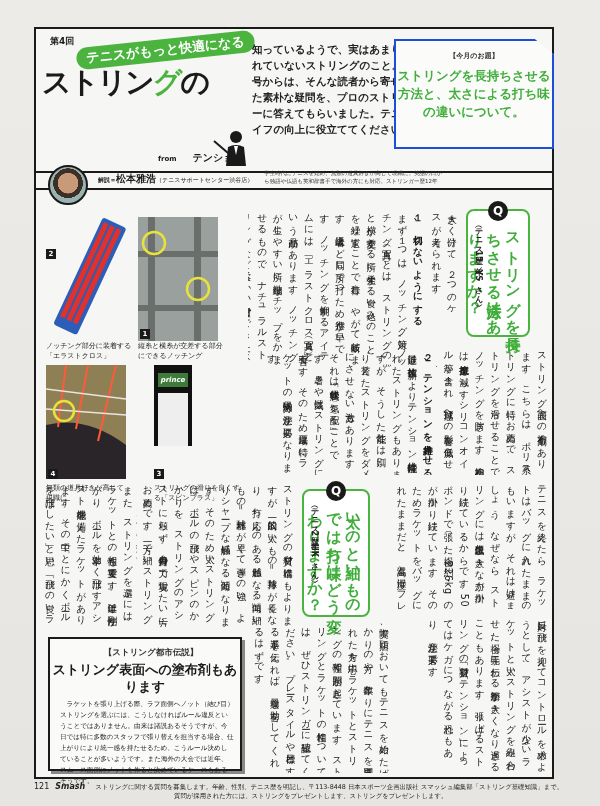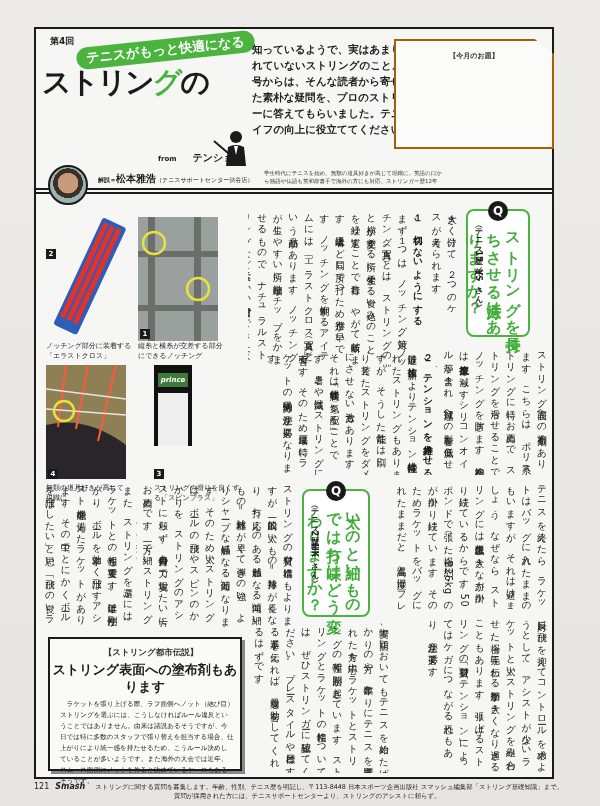--- a/index.html
+++ b/index.html
@@ -11,41 +11,41 @@
     position: relative;
   }
   .page {
     position: absolute; left: 0; top: 0; width: 600px; height: 806px;
     background: linear-gradient(180deg, #ecebe7 0%, #e6e5e1 100%);
   }
   .frame {
     position: absolute; left: 34px; top: 27px; width: 520px; height: 752px;
     border: 2px solid #1a1a1a; background: #f6f6f4;
   }
-  .header-band { position: absolute; left: 0; top: 0; width: 516px; height: 165px; border-bottom: 2px solid #1a1a1a; }
+  .header-band { position: absolute; left: 0; top: 0; width: 516px; height: 144px; border-bottom: 2px solid #1a1a1a; }
   .series-no { position: absolute; left: 14px; top: 6px; font-size: 9px; font-weight: bold; color: #1a1a1a; }
   .kicker {
     position: absolute; left: 20px; top: 4px; height: 22px; padding: 0 10px;
     background: #4bb43f; color: #fff; font-size: 13px; font-weight: bold;
     border-radius: 11px; line-height: 22px; transform: rotate(-6deg); white-space: nowrap;
   }
   .title1 { position: absolute; left: 6px; top: 34px; font-size: 29px; font-weight: bold; letter-spacing: -2px; color: #1a1a1a; white-space: nowrap; }
   .title1 .g { color: #4bb43f; }
   .title2 { position: absolute; left: 38px; top: 76px; font-size: 40px; font-weight: bold; letter-spacing: -1px; white-space: nowrap; }
   .title2 .g { color: #4bb43f; }
   .from-line { position: absolute; left: 122px; top: 122px; font-size: 10px; font-weight: bold; white-space: nowrap; }
   .from-line .from { font-size: 7px; margin-right: 16px; }
   .pictogram { position: absolute; left: 176px; top: 100px; width: 40px; height: 37px; }
   .intro {
     position: absolute; left: 216px; top: 12px; width: 180px; font-size: 10.5px;
     line-height: 16px; font-weight: bold; color: #222;
   }
   .topic-card {
     position: absolute; left: 358px; top: 10px; width: 160px; height: 110px;
-    background: #fbfbfa; border: 2px solid #a16207;
+    background: #fbfbfa; border: 2px solid #1d4ed8;
     clip-path: polygon(0 0, 88% 0, 100% 14%, 100% 100%, 0 100%);
   }
   .topic-label { position: absolute; left: 0; top: 10px; width: 100%; text-align: center; font-size: 7px; font-weight: bold; color: #333; }
   .topic-title { position: absolute; left: 0; top: 26px; width: 100%; text-align: center; font-size: 12.5px; font-weight: bold; color: #3fae3a; line-height: 18px; }
   .profile-band { position: absolute; left: 0; top: 137px; width: 516px; height: 24px; border-bottom: 2px solid #1a1a1a; }
   .avatar {
     position: absolute; left: 12px; top: 136px; width: 40px; height: 40px; border-radius: 50%;
     border: 2px solid #1a1a1a; background: radial-gradient(circle at 50% 45%, #c99a7a 0 38%, #3b3026 39% 55%, #9bb3b0 56%);
     z-index: 3;
   }
@@ -100,20 +100,21 @@
       </div>
       <svg class="pictogram" viewBox="0 0 40 37">
         <circle cx="24" cy="8" r="6" fill="#1a1a1a"></circle>
         <path d="M14 37 L16 18 Q24 14 32 18 L34 37 Z" fill="#1a1a1a"></path>
         <line x1="2" y1="12" x2="16" y2="24" stroke="#1a1a1a" stroke-width="2"></line>
         <path d="M22 17 L24 26 L26 17 Z" fill="#fff"></path>
       </svg>
       <div class="intro">知っているようで、実はあまり知られていないストリングのこと。今月号からは、そんな読者から寄せられた素朴な疑問を、プロのストリンガーに答えてもらいました。テニスライフの向上に役立ててください！</div>
       <div class="topic-card">
         <div class="topic-label">【今月のお題】</div>
+        <div class="topic-title">ストリングを長持ちさせる方法と、太さによる打ち味の違いについて。</div>
       </div>
     </div>
 
     <div class="profile-band"></div>
     <div class="avatar"></div>
     <div class="profile-name">
       <span class="pre">解説＝</span><span>松本雅浩</span><span class="org">（テニスサポートセンター渋谷店）</span>
     </div>
     <div class="profile-bio">学生時代にテニスを始め、無類の道具好きが高じて現職に。英語の口から独語や仏語も英和辞書手で海外の方にも対応。ストリンガー歴12年</div>
 
@@ -208,15 +209,15 @@
       <div class="label">【ストリング都市伝説】</div>
       <div class="title">ストリング表面への塗布剤もあります</div>
       <div class="body">ラケットを張り上げる際、ラフ面側へノット（結び目）ストリングを選ぶには、こうしなければルール違反ということではありません。由来は諸説あるそうですが、今日では特に多数のスタッフで張り替えを担当する場合、仕上がりにより統一感を持たせるため、こうルール決めしていることが多いようです。また海外の大会では近年、スムース面側にノットを作ると決めているケースもあるそうです。</div>
     </div>
   </div>
 
   <div class="footer">
     <span class="pgno">121</span>
     <span class="brand">Smash</span>
     <span>ストリングに関する質問を募集します。年齢、性別、テニス歴を明記し、〒113-8448 日本スポーツ企画出版社 スマッシュ編集部「ストリング基礎知識」まで。</span>
-    <div class="line2">質問が採用された方には、テニスサポートセンターより、ストリングのアシストに頼らず。</div>
+    <div class="line2">質問が採用された方には、ストリングをプレゼントします、ストリングをプレゼントします。</div>
   </div>
 </div>
 
 </body></html>

